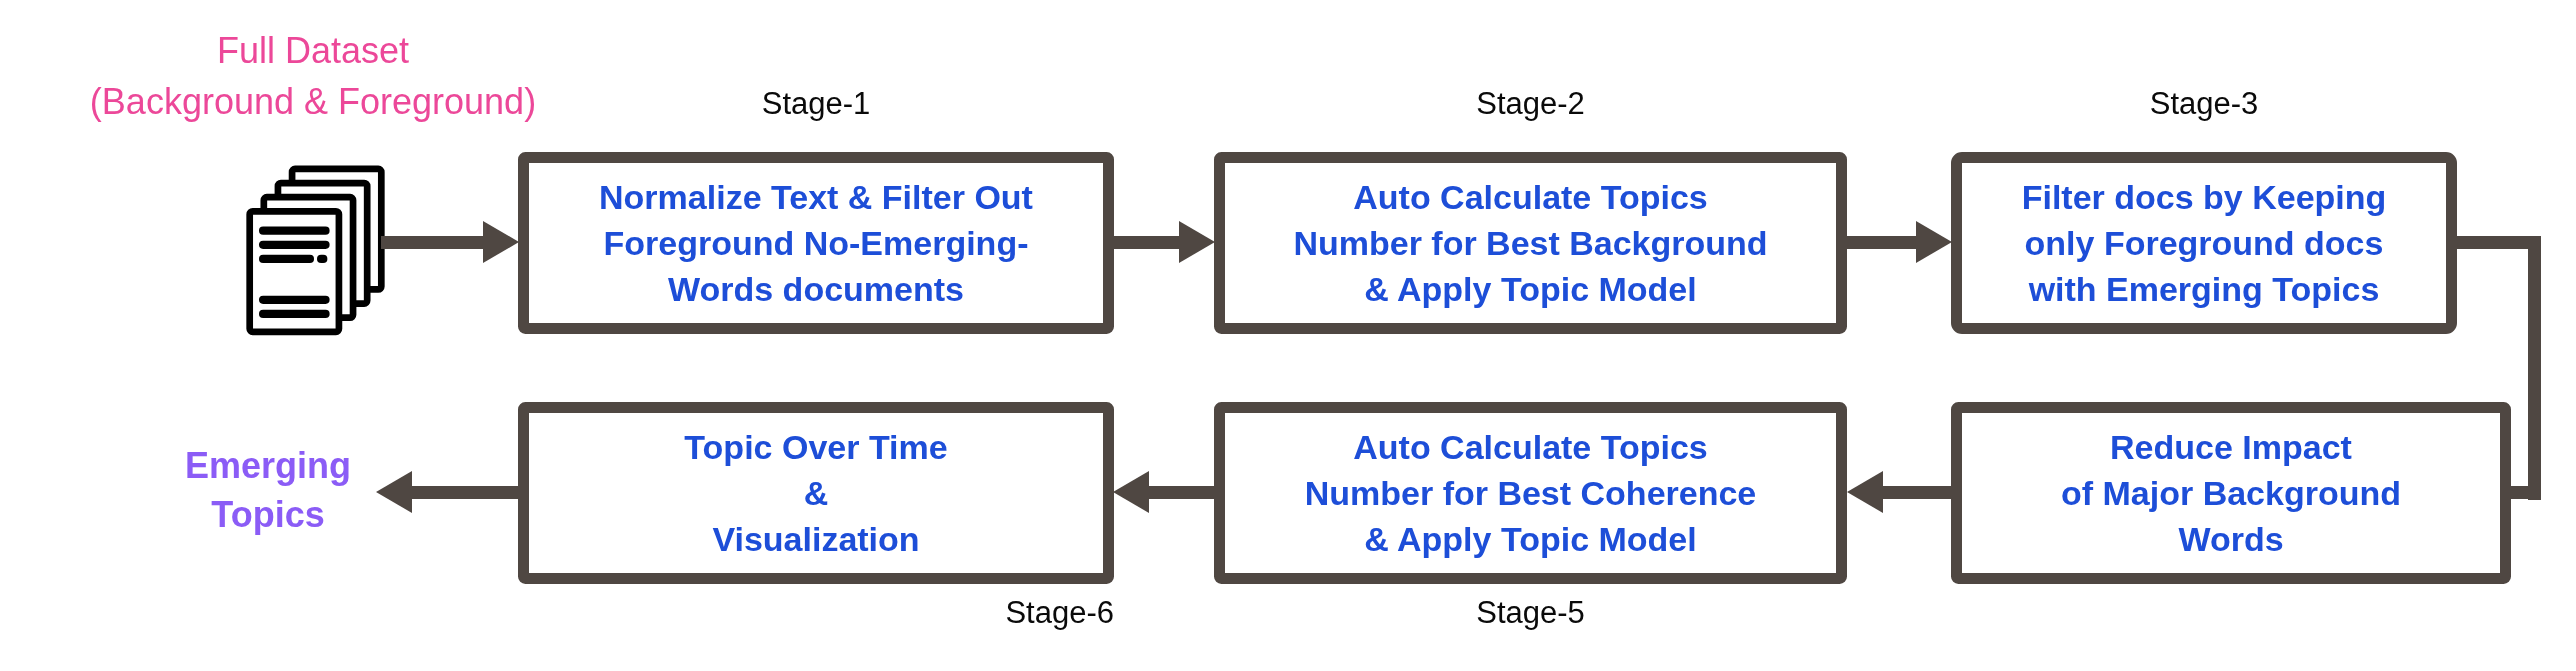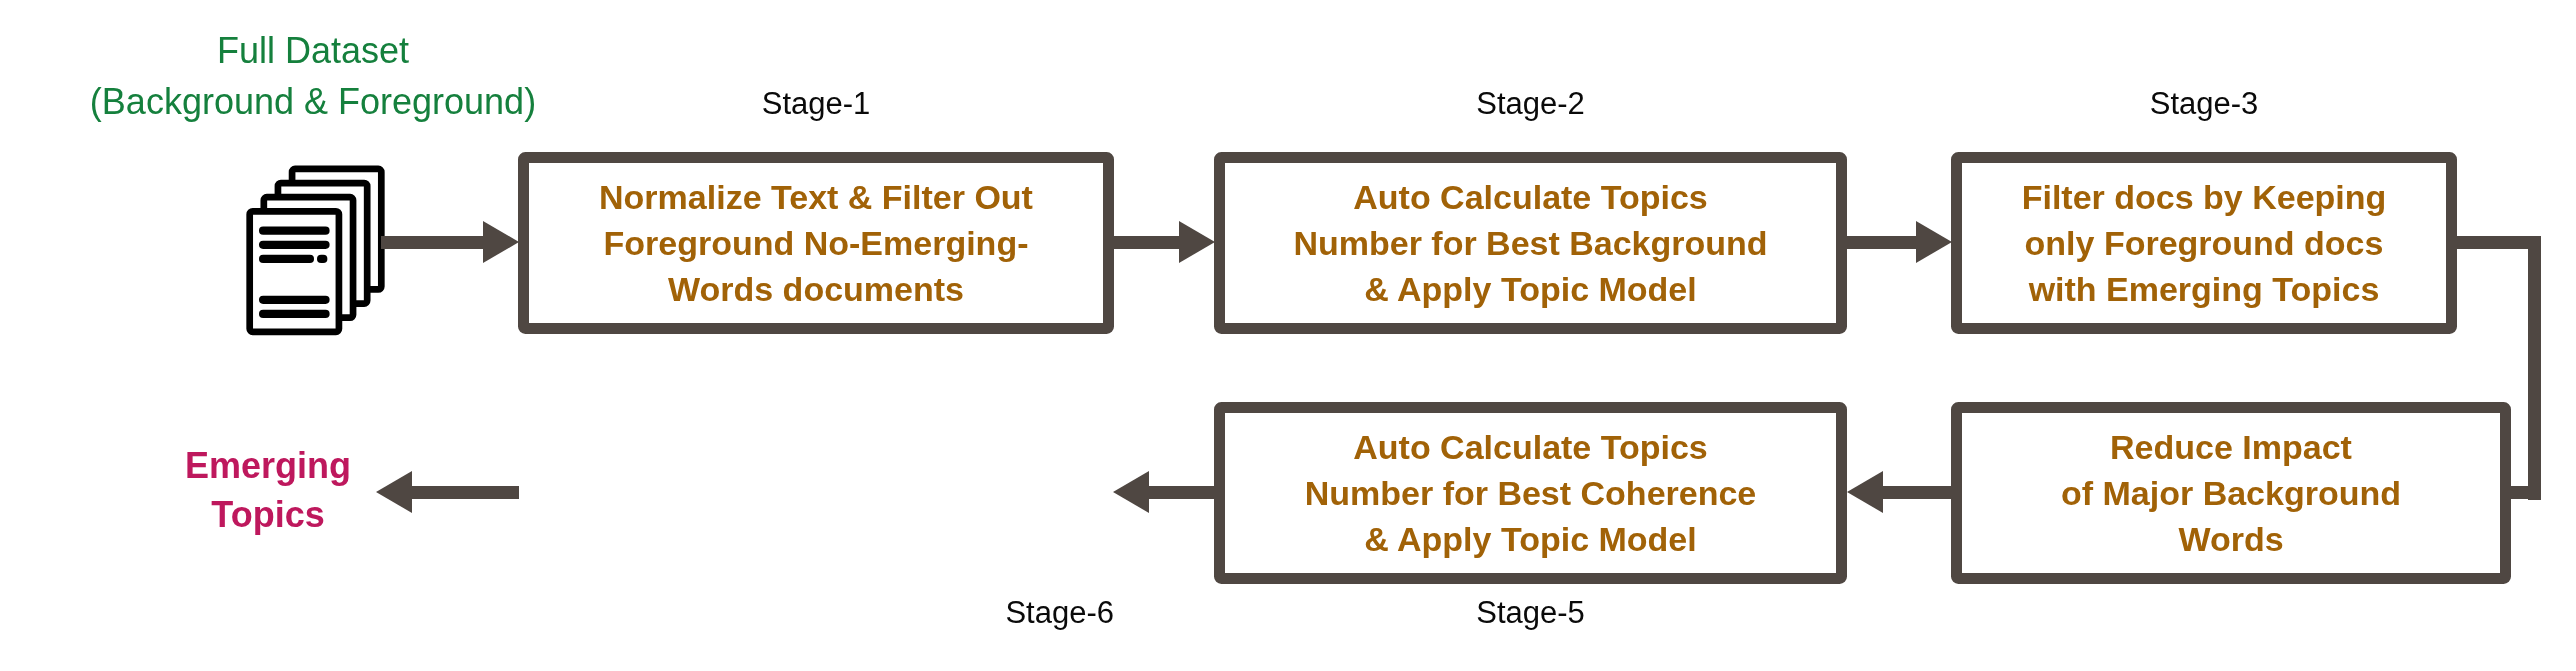--- a/index.html
+++ b/index.html
@@ -6,47 +6,47 @@
   * { box-sizing:border-box; }
   html,body { margin:0; padding:0; background:#fff; }
   body { width:2576px; height:672px; font-family:"Liberation Sans","DejaVu Sans",sans-serif; }
   .canvas { position:relative; width:2576px; height:672px; background:#fff; overflow:hidden; }
 
   
   .box {
     position:absolute; height:182px; background:#fff;
     border:11.2px solid var(--line); border-radius:7.4px;
     display:flex; flex-direction:column; justify-content:center; align-items:center;
-    font-weight:bold; font-size:34px; line-height:46px; color:#a16207; text-align:center;
+    font-weight:bold; font-size:34px; line-height:46px; color:#1d4ed8; text-align:center;
     white-space:nowrap;
   }
   .box span { display:block; }
 
   
   .stage-label { position:absolute; text-align:center; font-size:31px; line-height:42px; color:#0a0a0a; }
 
   
   .shaft { position:absolute; height:13.4px; background:var(--line); }
   .vseg  { position:absolute; width:12.7px;  background:var(--line); }
   .head-right { position:absolute; width:0; height:0;
     border-top:21.6px solid transparent; border-bottom:21.6px solid transparent;
     border-left:36px solid var(--line); }
   .head-left { position:absolute; width:0; height:0;
     border-top:21.6px solid transparent; border-bottom:21.6px solid transparent;
     border-right:36px solid var(--line); }
 
   
   .dataset-label { position:absolute; left:45px; top:25px; width:536px;
-    text-align:center; font-size:36px; line-height:51px; color:#15803d; font-weight:normal; }
+    text-align:center; font-size:36px; line-height:51px; color:#ec4899; font-weight:normal; }
   .dataset-label .line { display:block; }
   .dataset-label b { font-weight:normal; }
 
   
   .out-label { position:absolute; left:119px; top:441px; width:298px;
-    text-align:center; font-weight:bold; font-size:36px; line-height:49px; color:#be185d; }
+    text-align:center; font-weight:bold; font-size:36px; line-height:49px; color:#8b5cf6; }
   .out-label .line { display:block; }
 
   .docs-icon { position:absolute; left:243px; top:165px; width:145px; height:173px; }
 </style>
 </head>
 <body>
 
 <div class="canvas">
 
   <div class="dataset-label">
@@ -94,21 +94,21 @@
     <span>Number for Best Background</span>
     <span>&amp; Apply Topic Model</span>
   </div>
 
   <div>
     <div class="shaft" style="left:1845px; top:236px; width:73px;"></div>
     <div class="head-right" style="left:1916px; top:221px;"></div>
   </div>
 
   <div class="stage-label" style="left:1951px; top:83px; width:506px;">Stage-3</div>
-  <div class="box" style="left:1951px; top:152px; width:506px;">
+  <div class="box" style="left:1951px; top:152px; width:506px;border-radius:11px;">
     <span>Filter docs by Keeping</span>
     <span>only Foreground docs</span>
     <span>with Emerging Topics</span>
   </div>
 
   <div>
     <div class="shaft" style="left:2456px; top:236px; width:85px;"></div>
     <div class="vseg" style="left:2528px; top:236px; height:264px;"></div>
     <div class="shaft" style="left:2491px; top:486px; width:50px;"></div>
     <div class="head-left" style="left:2458px; top:471px;"></div>
@@ -130,20 +130,25 @@
     <span>Number for Best Coherence</span>
     <span>&amp; Apply Topic Model</span>
   </div>
   <div class="stage-label" style="left:1214px; top:592px; width:633px;">Stage-5</div>
 
   <div>
     <div class="shaft" style="left:1148px; top:486px; width:67px;"></div>
     <div class="head-left" style="left:1113px; top:471px;"></div>
   </div>
 
+  <div class="box" style="left:518px; top:402px; width:596px;">
+    <span>Topic Over Time</span>
+    <span>&amp;</span>
+    <span>Visualization</span>
+  </div>
   <div class="stage-label" style="left:518px; top:592px; width:596px;text-align:right;">Stage-6</div>
 
   <div>
     <div class="shaft" style="left:411px; top:486px; width:108px;"></div>
     <div class="head-left" style="left:376px; top:471px;"></div>
   </div>
 
   <div class="out-label">
     <span class="line">Emerging</span>
     <span class="line">Topics</span>

